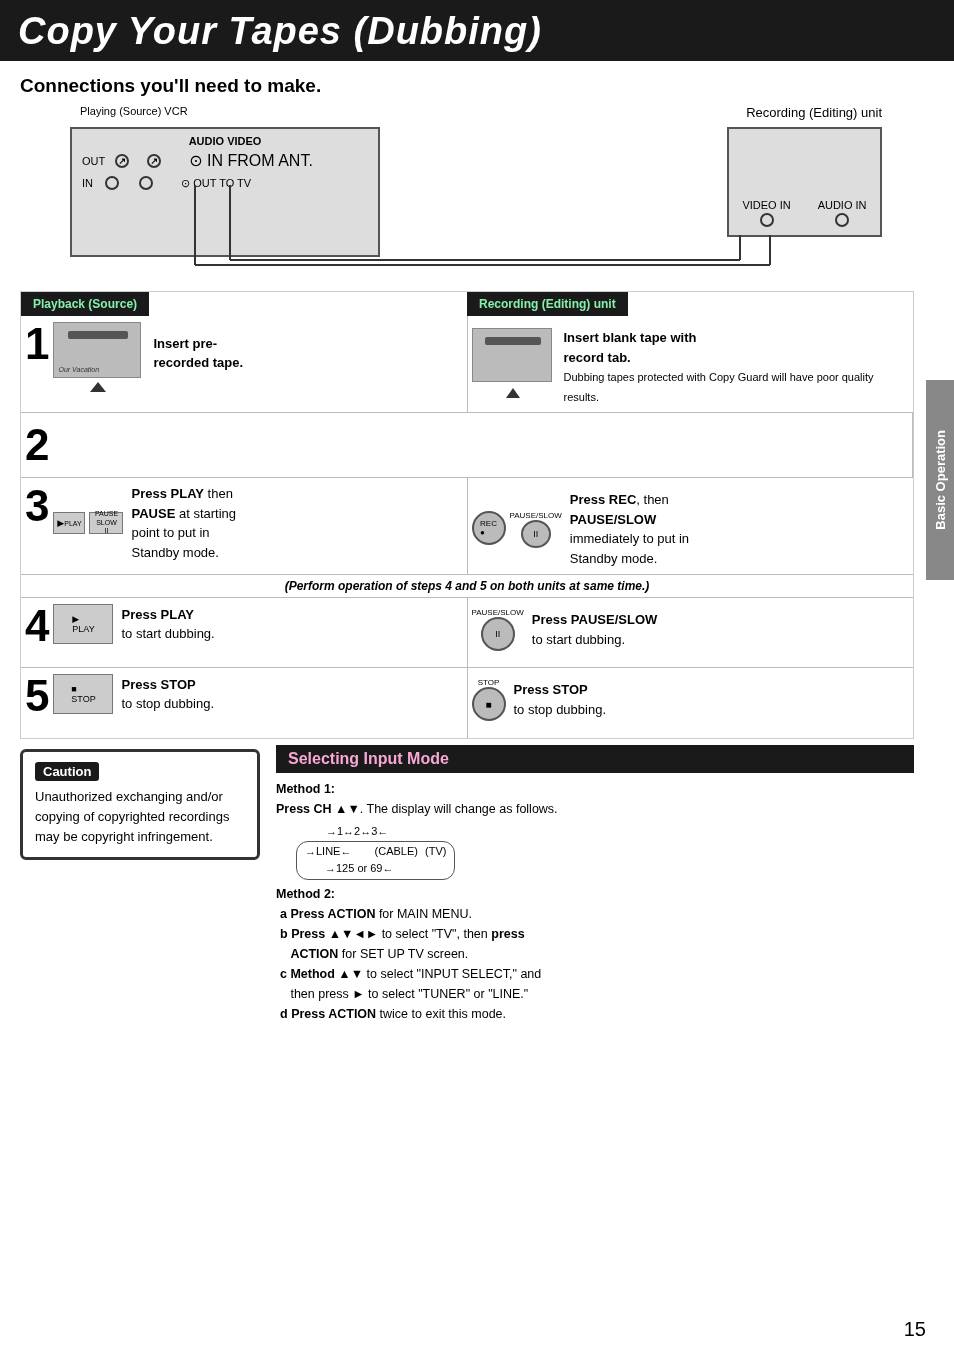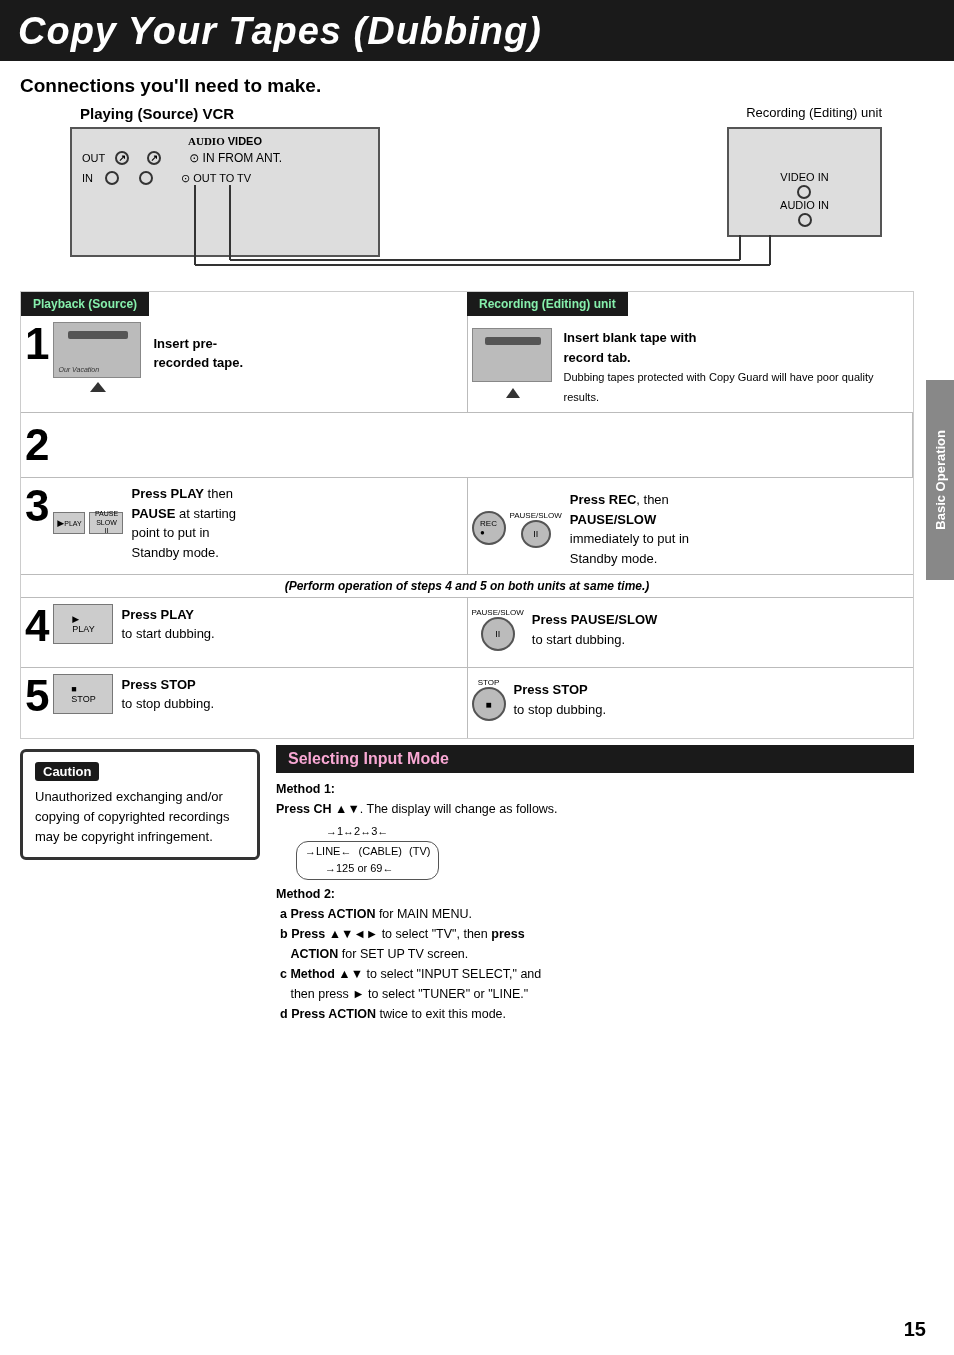--- a/index.html
+++ b/index.html
@@ -182,21 +182,21 @@
       padding: 1px 8px;
       font-size: 11px;
       display: inline-block;
     }
 
     .page-num {
       position: absolute;
       bottom: 14px;
       right: 28px;
       font-size: 20px;
-      font-weight: 700;
+      font-weight: 400;
     }
 
     
     .conn-svg-area {
       width: 100%;
       height: 180px;
       position: relative;
       margin-bottom: 6px;
     }
 
@@ -230,48 +230,48 @@
 
 <div class="title-bar">
   <span>Copy Your Tapes (Dubbing)</span>
 </div>
 
 <div class="main">
 
   <div class="connections-title">Connections you'll need to make.</div>
 
   <div class="conn-svg-area">
-    <span style="position:absolute;left:60px;top:0;font-size:15px;font-weight:bold;">Playing (Source) VCR</span>
+    <span style="position:absolute;left:60px;top:0;font-size:11px;">Playing (Source) VCR</span>
     <span style="position:absolute;right:32px;top:0;font-size:13px;">Recording (Editing) unit</span>
 
     <div style="position:absolute;left:50px;top:22px;width:310px;height:130px;border:2px solid #555;background:#ddd;padding:6px 10px;">
       <div style="font-size:11px;font-weight:bold;text-align:center;margin-bottom:4px;">
-        <span style="font-family:Liberation Serif, serif;">AUDIO</span>
+        <span style="">AUDIO</span>
         <span>VIDEO</span>
       </div>
       <div style="display:flex;align-items:center;gap:10px;margin-bottom:6px;font-size:11px;">
         <span>OUT</span>
         <span style="width:14px;height:14px;border:2px solid #333;border-radius:50%;display:inline-flex;align-items:center;justify-content:center;">
           <span style="font-size:9px;font-weight:bold;">↗</span>
         </span>
         <span style="width:14px;height:14px;border:2px solid #333;border-radius:50%;display:inline-flex;align-items:center;justify-content:center;margin-left:8px;">
           <span style="font-size:9px;font-weight:bold;">↗</span>
         </span>
-        <span style="margin-left:18px;font-size:12px;">⊙ IN FROM ANT.</span>
+        <span style="margin-left:18px;font-size:16px;">⊙ IN FROM ANT.</span>
       </div>
       <div style="display:flex;align-items:center;gap:10px;font-size:11px;">
         <span>IN</span>
         <span style="width:14px;height:14px;border:2px solid #333;border-radius:50%;display:inline-block;margin-left:2px;"></span>
         <span style="width:14px;height:14px;border:2px solid #333;border-radius:50%;display:inline-block;margin-left:10px;"></span>
         <span style="margin-left:18px;font-size:11px;">⊙ OUT TO TV</span>
       </div>
     </div>
 
     <div style="position:absolute;right:32px;top:22px;width:155px;height:110px;border:2px solid #555;background:#ddd;">
-      <div style="position:absolute;bottom:8px;left:0;right:0;display:flex;justify-content:space-around;font-size:11px;align-items:center;flex-direction:column;">
+      <div style="position:absolute;bottom:8px;left:0;right:0;display:flex;justify-content:space-around;font-size:11px;align-items:flex-start;">
         <div style="display:flex;flex-direction:column;align-items:center;gap:2px;">
           <span>VIDEO IN</span>
           <span style="width:14px;height:14px;border:2px solid #333;border-radius:50%;display:inline-block;"></span>
         </div>
         <div style="display:flex;flex-direction:column;align-items:center;gap:2px;">
           <span>AUDIO IN</span>
           <span style="width:14px;height:14px;border:2px solid #333;border-radius:50%;display:inline-block;"></span>
         </div>
       </div>
     </div>
@@ -450,21 +450,21 @@
         </div>
         <div>
           <b>Press CH ▲▼</b><span>. The display will change as follows.</span>
         </div>
 
         <div class="flow-diagram">
           <div style="font-size:11px;margin-left:30px;">→1↔2↔3←</div>
           <div style="display:flex;align-items:center;gap:0;font-size:11px;">
             <div class="flow-box">
               <span>→LINE←</span>
-              <span style="margin-left:4px;">(CABLE)</span>
+              <span style="margin-left:20px;">(CABLE)</span>
               <span style="margin-left:4px;">(TV)</span>
               <br>
               <span style="margin-left:20px;">→125 or 69←</span>
             </div>
           </div>
         </div>
         <div>
           <b>Method 2:</b>
         </div>
         <div style="margin-left:4px;">

